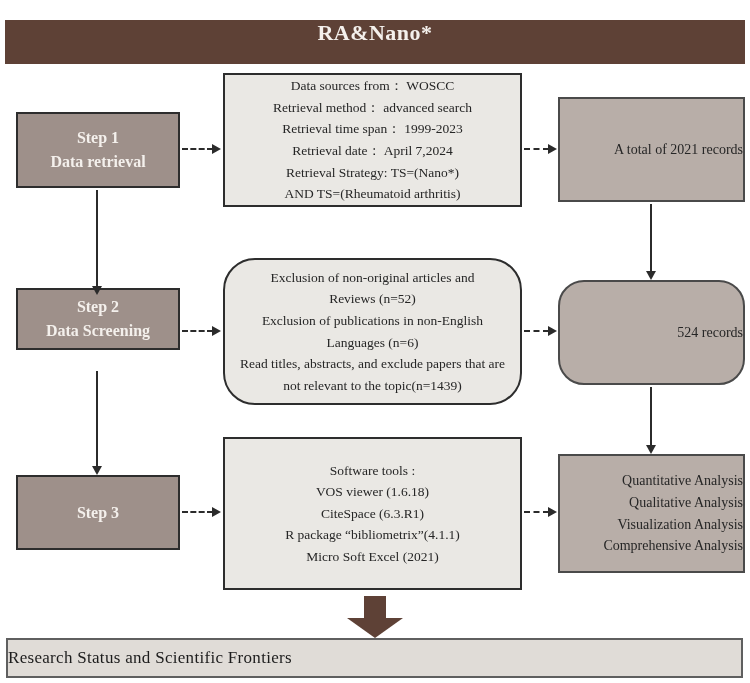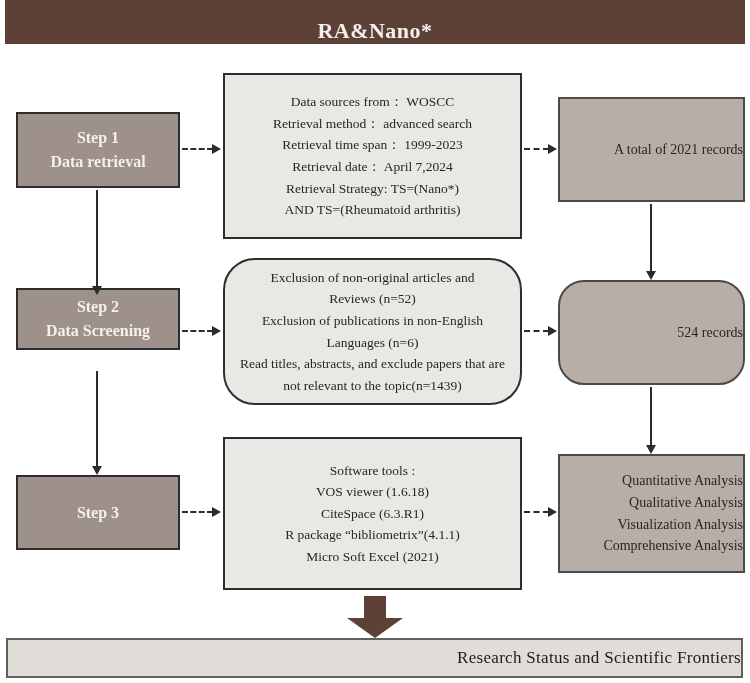--- a/index.html
+++ b/index.html
@@ -4,60 +4,60 @@
 <style>
   html,body{margin:0;padding:0;background:#fff;}
   #canvas{
     position:relative;width:750px;height:683px;background:#ffffff;
     font-family:"Liberation Serif","DejaVu Serif",serif;overflow:hidden;
   }
   .abs{position:absolute;box-sizing:border-box;}
 
   
   .banner{
-    left:5px;top:0;width:740px;height:44px;background:#5e4136;
-    display:flex;align-items:flex-end;justify-content:center;
+    left:5px;top:20px;width:740px;height:44px;background:#5e4136;
+    display:flex;align-items:flex-start;justify-content:center;
   }
   .banner-text{color:#f4f0ec;font-size:22px;font-weight:bold;letter-spacing:.5px;}
 
   
   .step-box{
     width:164px;background:#9e908a;border:2px solid #2d2d2d;
     display:flex;flex-direction:column;align-items:center;justify-content:center;
     color:#f4f0ec;font-weight:bold;font-size:16px;line-height:1.5;text-align:center;
   }
   .step1{left:16px;top:112px;height:76px;}
   .step2{left:16px;top:288px;height:62px;}
   .step3{left:16px;top:475px;height:75px;}
 
   
   .mid-box{
     left:223px;width:299px;background:#eae8e4;border:2px solid #2d2d2d;
     display:flex;flex-direction:column;align-items:center;justify-content:center;
     color:#262626;font-size:13.5px;line-height:1.6;text-align:center;
   }
-  .mid1{top:73px;height:166px;}
+  .mid1{top:73px;height:134px;}
   .mid2{top:258px;height:147px;border-radius:32px;}
   .mid3{top:437px;height:153px;}
 
   
   .res-box{
     left:558px;width:187px;background:#b8aea8;border:2px solid #4a4a4a;
     display:flex;flex-direction:column;align-items:flex-end;justify-content:center;
     color:#262626;font-size:14px;line-height:1.55;text-align:center;
   }
   .res1{top:97px;height:105px;}
   .res2{top:280px;height:105px;border-radius:26px;}
   .res3{top:454px;height:119px;}
 
   
   .footer{
     left:6px;top:638px;width:737px;height:40px;background:#e0dcd7;border:2px solid #5f5f5f;
-    display:flex;align-items:center;justify-content:flex-end;
-    color:#1c1c1c;font-size:17px;letter-spacing:.3px;padding-left:6px;
+    display:flex;align-items:center;justify-content:flex-start;
+    color:#1c1c1c;font-size:17px;letter-spacing:.3px;
   }
 
   
   .hdash{height:0;border-top:2px dashed #2b2b2b;}
   .harrow{width:0;height:0;border-top:5px solid transparent;border-bottom:5px solid transparent;border-left:9px solid #2b2b2b;}
 
   
   .vline{width:2px;background:#2b2b2b;}
   .varrow{width:0;height:0;border-left:5px solid transparent;border-right:5px solid transparent;border-top:9px solid #2b2b2b;}
 

